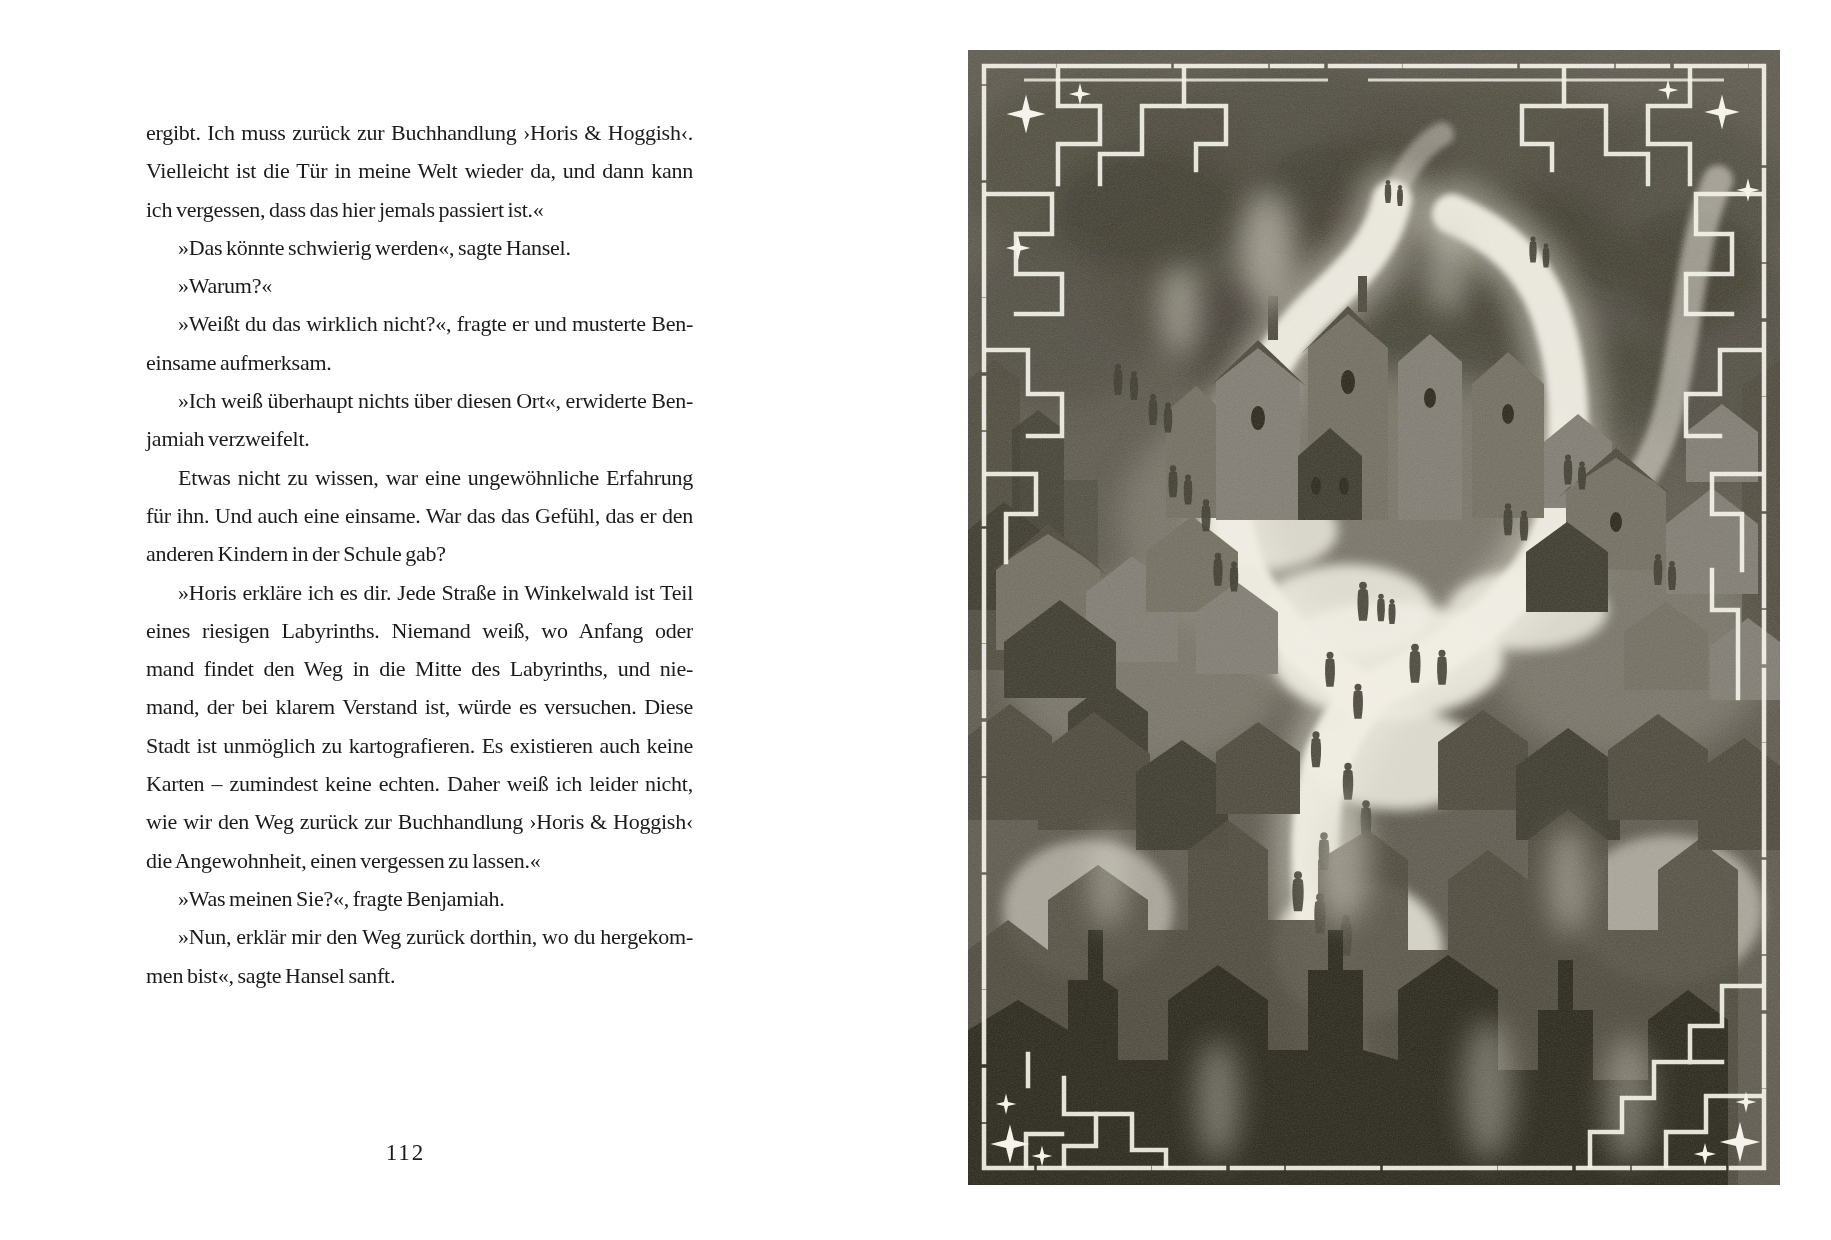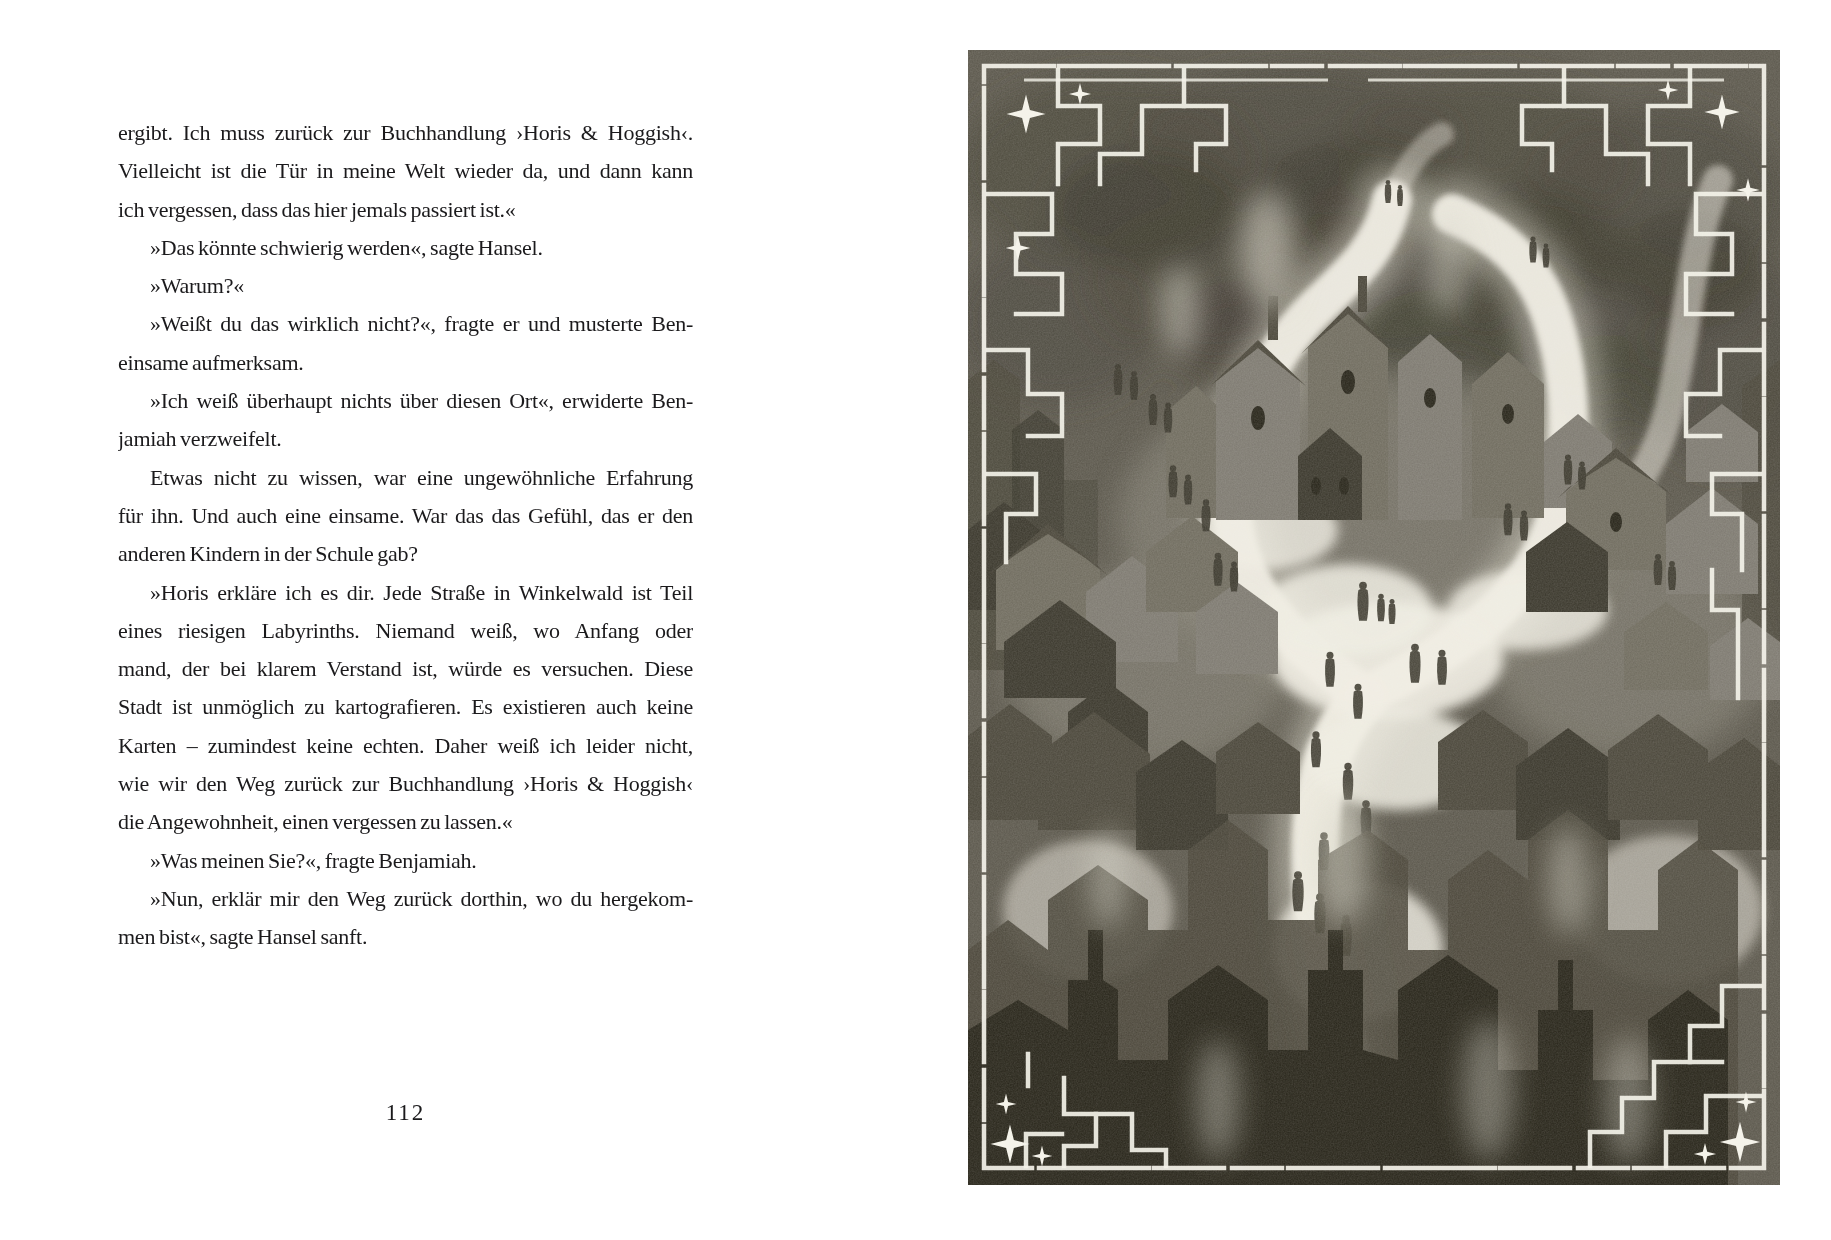--- a/index.html
+++ b/index.html
@@ -11,27 +11,27 @@
   .spread{position:absolute;inset:0;}
   .page{position:absolute;top:0;height:1240px;}
   .page-left{left:0;width:915px;}
   .page-right{left:915px;width:916px;}
 
   .text-block{
     position:absolute;left:118px;top:114px;width:575px;height:965px;
     font-size:22px;line-height:38.3px;color:var(--text-ink,#1b1a1c);
     letter-spacing:-0.25px;word-spacing:-1.5px;overflow:hidden;
   }
-  .line{text-align:justify;text-align-last:justify;white-space:normal;}
+  .line{text-align:justify;text-align-last:justify;white-space:normal;margin-left:28px;}
   .line.end{text-align:left;text-align-last:left;}
   .line.ind{padding-left:32px;}
   .line .it{}
 
   .pagenum{
-    position:absolute;left:118px;top:1100px;width:575px;
+    position:absolute;left:118px;top:1140px;width:575px;
     text-align:center;font-size:23px;letter-spacing:2px;
     color:var(--text-ink,#1b1a1c);
   }
 
   .illustration{
     position:absolute;left:53px;top:50px;width:812px;height:1135px;margin:0;
   }
   .illustration svg{display:block;width:812px;height:1135px;}
 
   
@@ -69,20 +69,21 @@
         <div class="line ind end"><span>»Warum?«</span></div>
         <div class="line ind"><span>»Weißt du das wirklich nicht?«, fragte er und musterte Ben-</span></div>
         <div class="line end"><span>einsame aufmerksam.</span></div>
         <div class="line ind"><span>»Ich weiß überhaupt nichts über diesen Ort«, erwiderte Ben-</span></div>
         <div class="line end"><span>jamiah verzweifelt.</span></div>
         <div class="line ind"><span>Etwas nicht zu wissen, war eine ungewöhnliche Erfahrung</span></div>
         <div class="line"><span>für ihn. Und auch eine einsame. War das das Gefühl, das er den</span></div>
         <div class="line end"><span>anderen Kindern in der Schule gab?</span></div>
         <div class="line ind"><span>»Horis erkläre ich es dir. Jede Straße in Winkelwald ist Teil</span></div>
         <div class="line"><span>eines riesigen Labyrinths. Niemand weiß, wo Anfang oder</span></div>
+        <div class="line"><span>mand findet den Weg in die Mitte des Labyrinths, und nie-</span></div>
         <div class="line"><span>mand, der bei klarem Verstand ist, würde es versuchen. Diese</span></div>
         <div class="line"><span>Stadt ist unmöglich zu kartografieren. Es existieren auch keine</span></div>
         <div class="line"><span>Karten – zumindest keine </span><span class="it">echten</span><span>. Daher weiß ich leider nicht,</span></div>
         <div class="line"><span>wie wir den Weg zurück zur Buchhandlung ›Horis &amp; Hoggish‹</span></div>
         <div class="line end"><span>die Angewohnheit, einen vergessen zu lassen.«</span></div>
         <div class="line ind end"><span>»Was meinen Sie?«, fragte Benjamiah.</span></div>
         <div class="line ind"><span>»Nun, erklär mir den Weg zurück dorthin, wo du hergekom-</span></div>
         <div class="line end"><span>men bist«, sagte Hansel sanft.</span></div>
       </div>
     <div class="pagenum">112</div>

